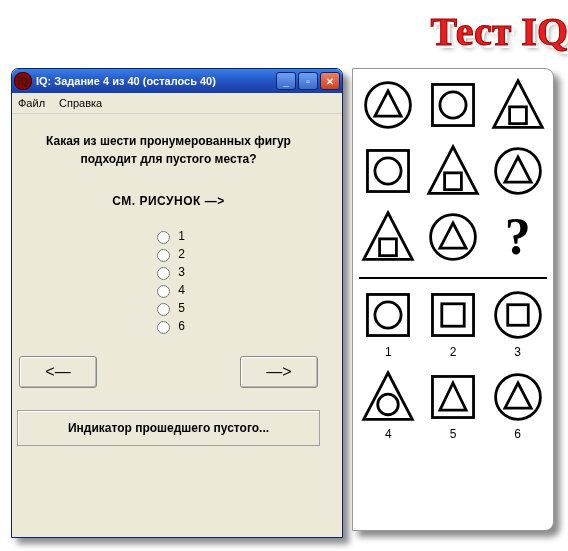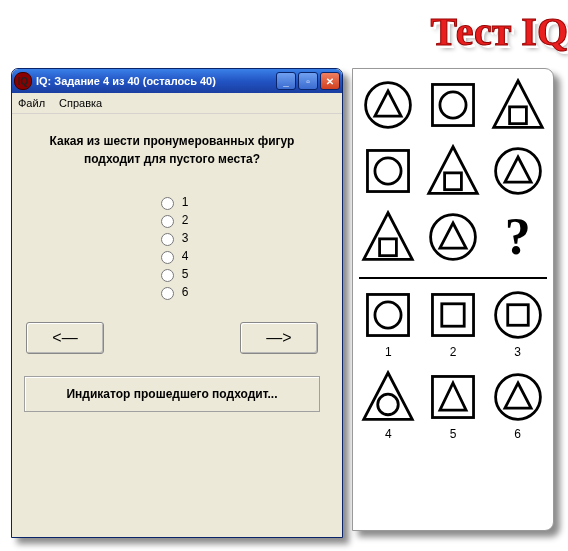--- a/index.html
+++ b/index.html
@@ -59,21 +59,21 @@
   }
   .winbtn.close{background:linear-gradient(#f08060,#d04020);}
   .menubar{
     height:20px;background:#ece9d8;
     display:flex;align-items:center;
     padding:0 6px;font-size:11px;
     border-bottom:1px solid #d6d3ce;
   }
   .menuitem{margin-right:14px;cursor:default;}
   .client{
-    padding:18px 22px 0 12px;
+    padding:18px 22px 0 5px;
     position:relative;
     height:calc(100% - 44px);
     box-sizing:border-box;
   }
   .prompt{
     font-size:12px;font-weight:bold;text-align:center;
     line-height:1.5;margin-bottom:26px;
   }
   .seefig{
     font-size:12px;font-weight:bold;text-align:center;
@@ -151,20 +151,21 @@
     <span class="winbtn">_</span>
     <span class="winbtn">▫</span>
     <span class="winbtn close">✕</span>
   </div>
   <div class="menubar">
     <span class="menuitem">Файл</span>
     <span class="menuitem">Справка</span>
   </div>
   <div class="client">
     <div class="prompt">Какая из шести пронумерованных фигур подходит для пустого места?</div>
+    <div class="seefig">СМ. РИСУНОК  —&gt;</div>
     <div class="options">
       <label class="option">
           <input type="radio" name="ans" style="">
           <span>1</span>
         </label>
       <label class="option">
           <input type="radio" name="ans" style="">
           <span>2</span>
         </label>
       <label class="option">
@@ -181,21 +182,21 @@
         </label>
       <label class="option">
           <input type="radio" name="ans" style="">
           <span>6</span>
         </label>
     </div>
     <div class="bottombar">
       <div class="btn nav">&lt;—</div>
       <div class="btn nav">—&gt;</div>
     </div>
-    <div class="indicator">Индикатор прошедшего подходит...</div>
+    <div class="indicator">Индикатор прошедшего пустого...</div>
   </div>
 </div>
 
 <div class="figpanel">
 
   <div class="grid upper">
 
     <div class="cell">
       <svg width="56" height="56" viewBox="0 0 60 60">
         <circle cx="30" cy="30" r="24" fill="none" stroke="#000" stroke-width="3"></circle>

